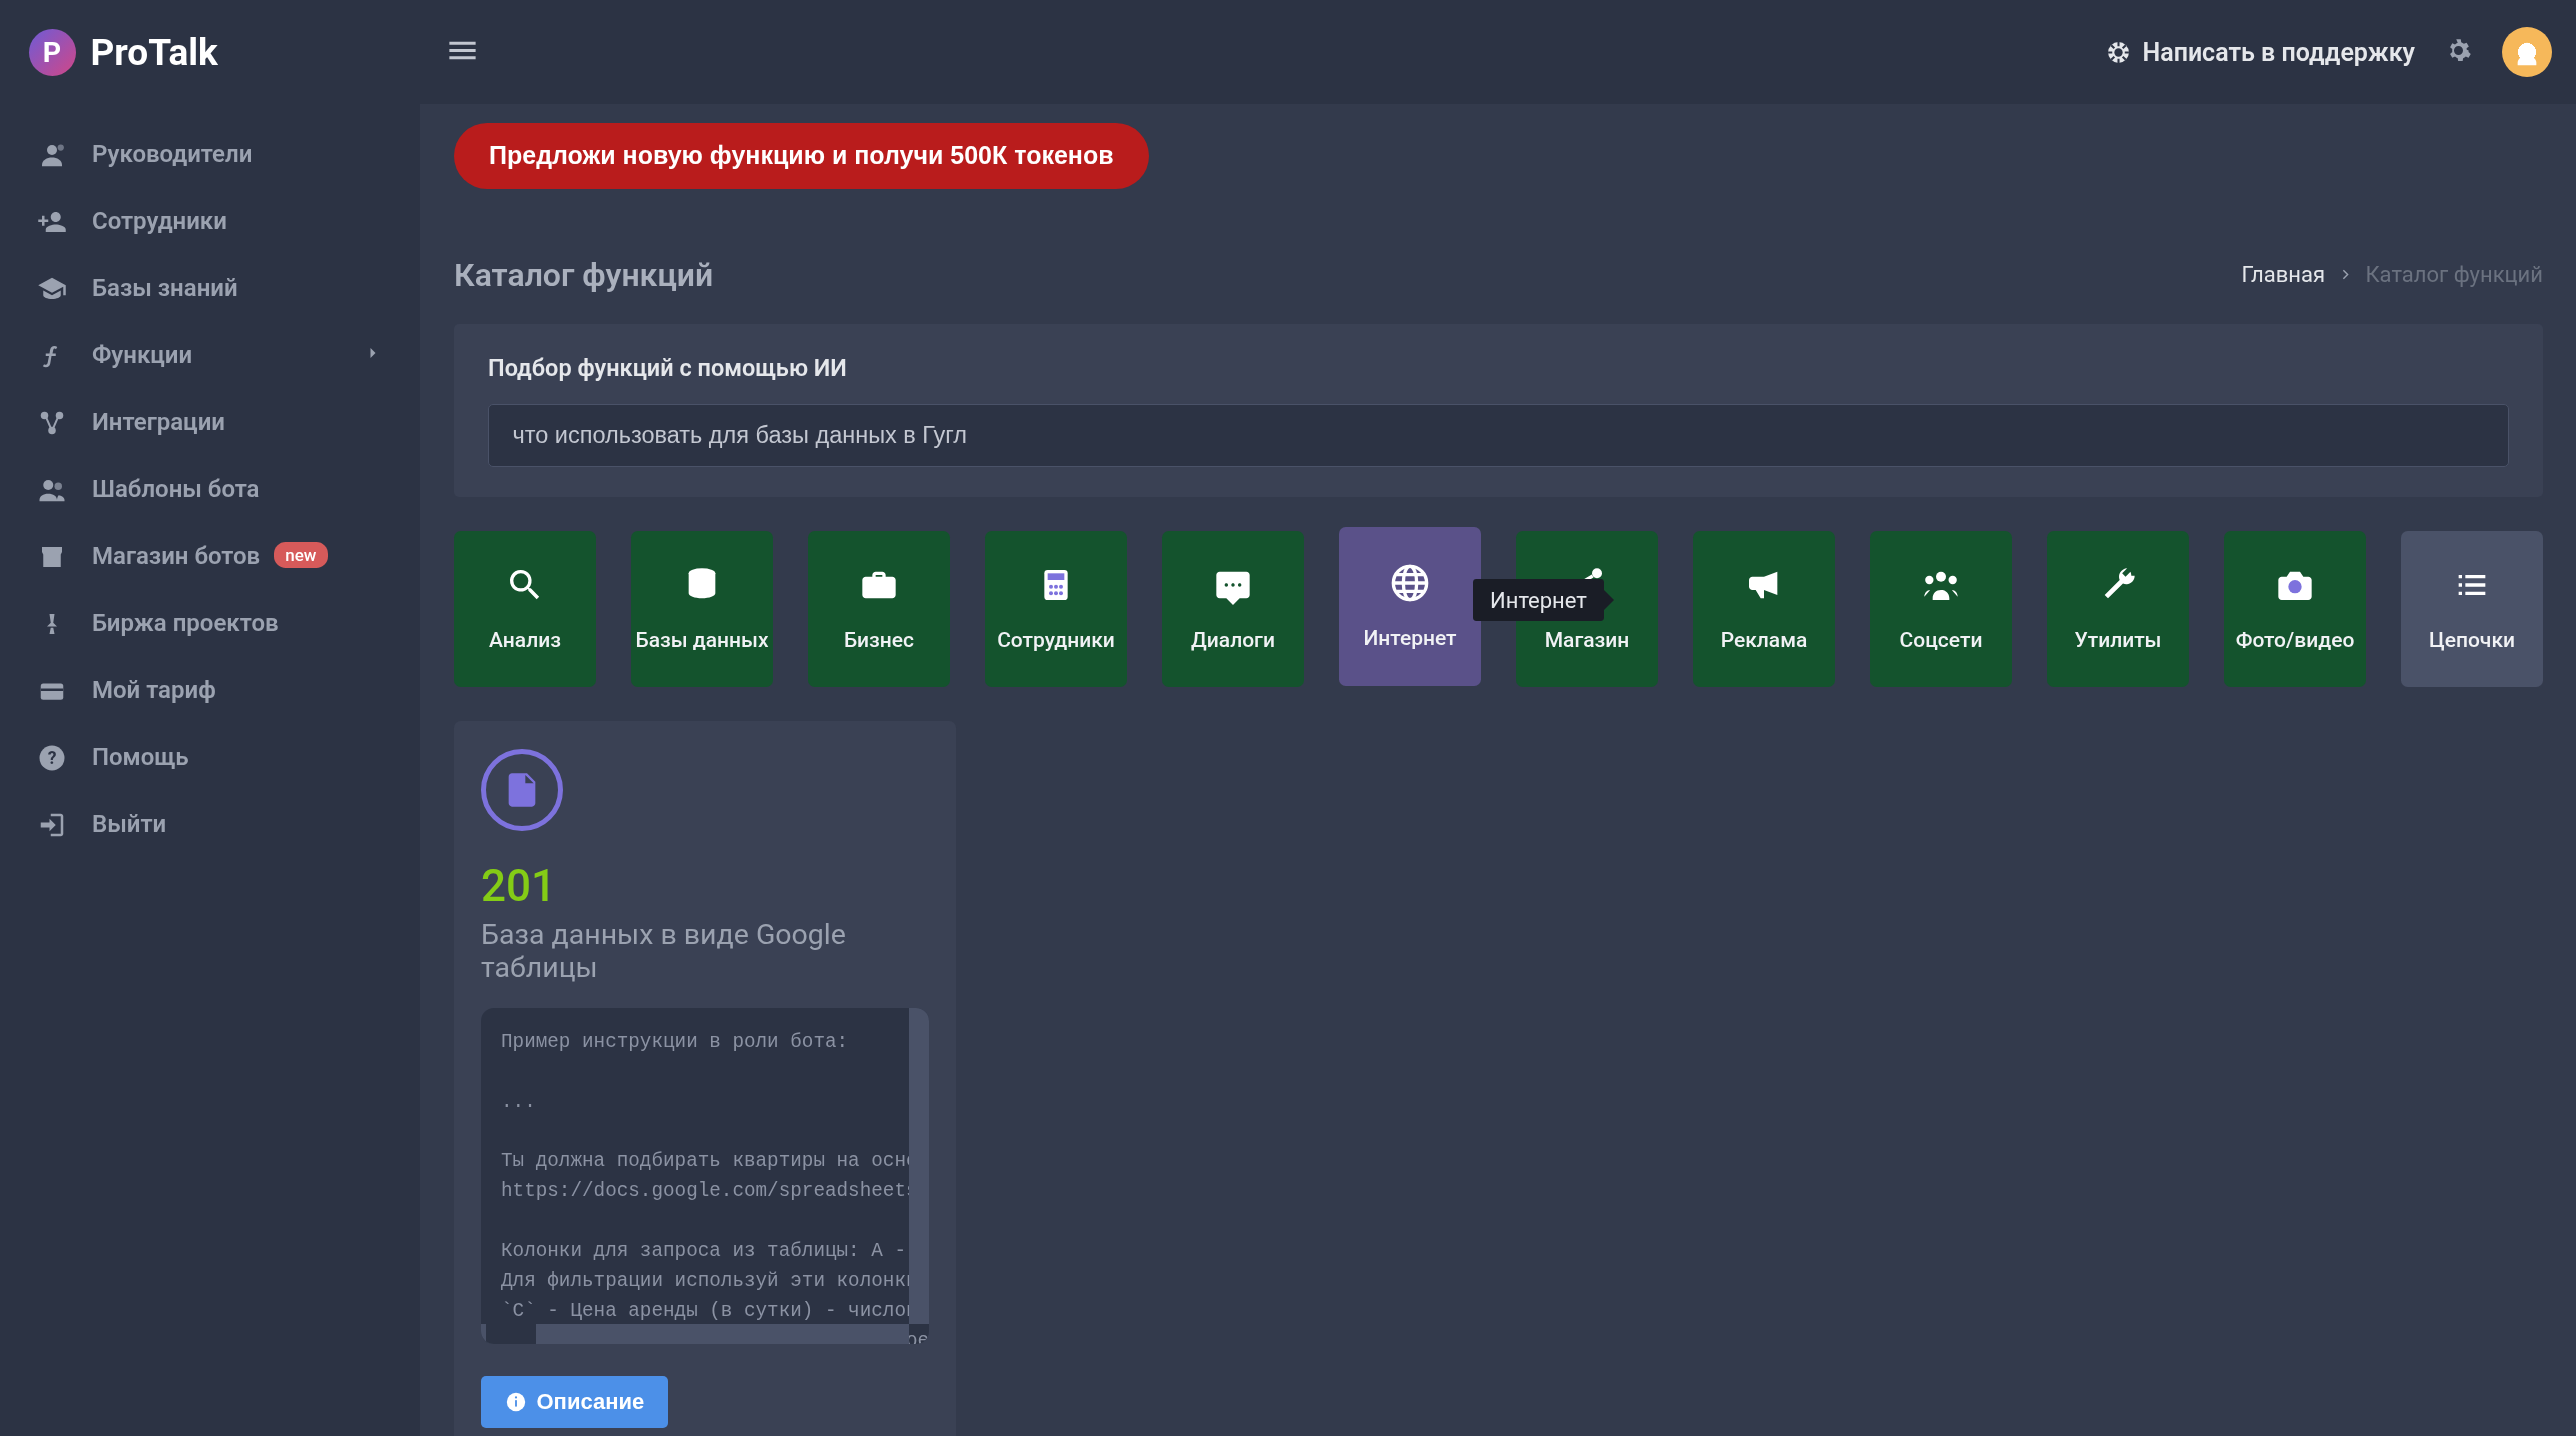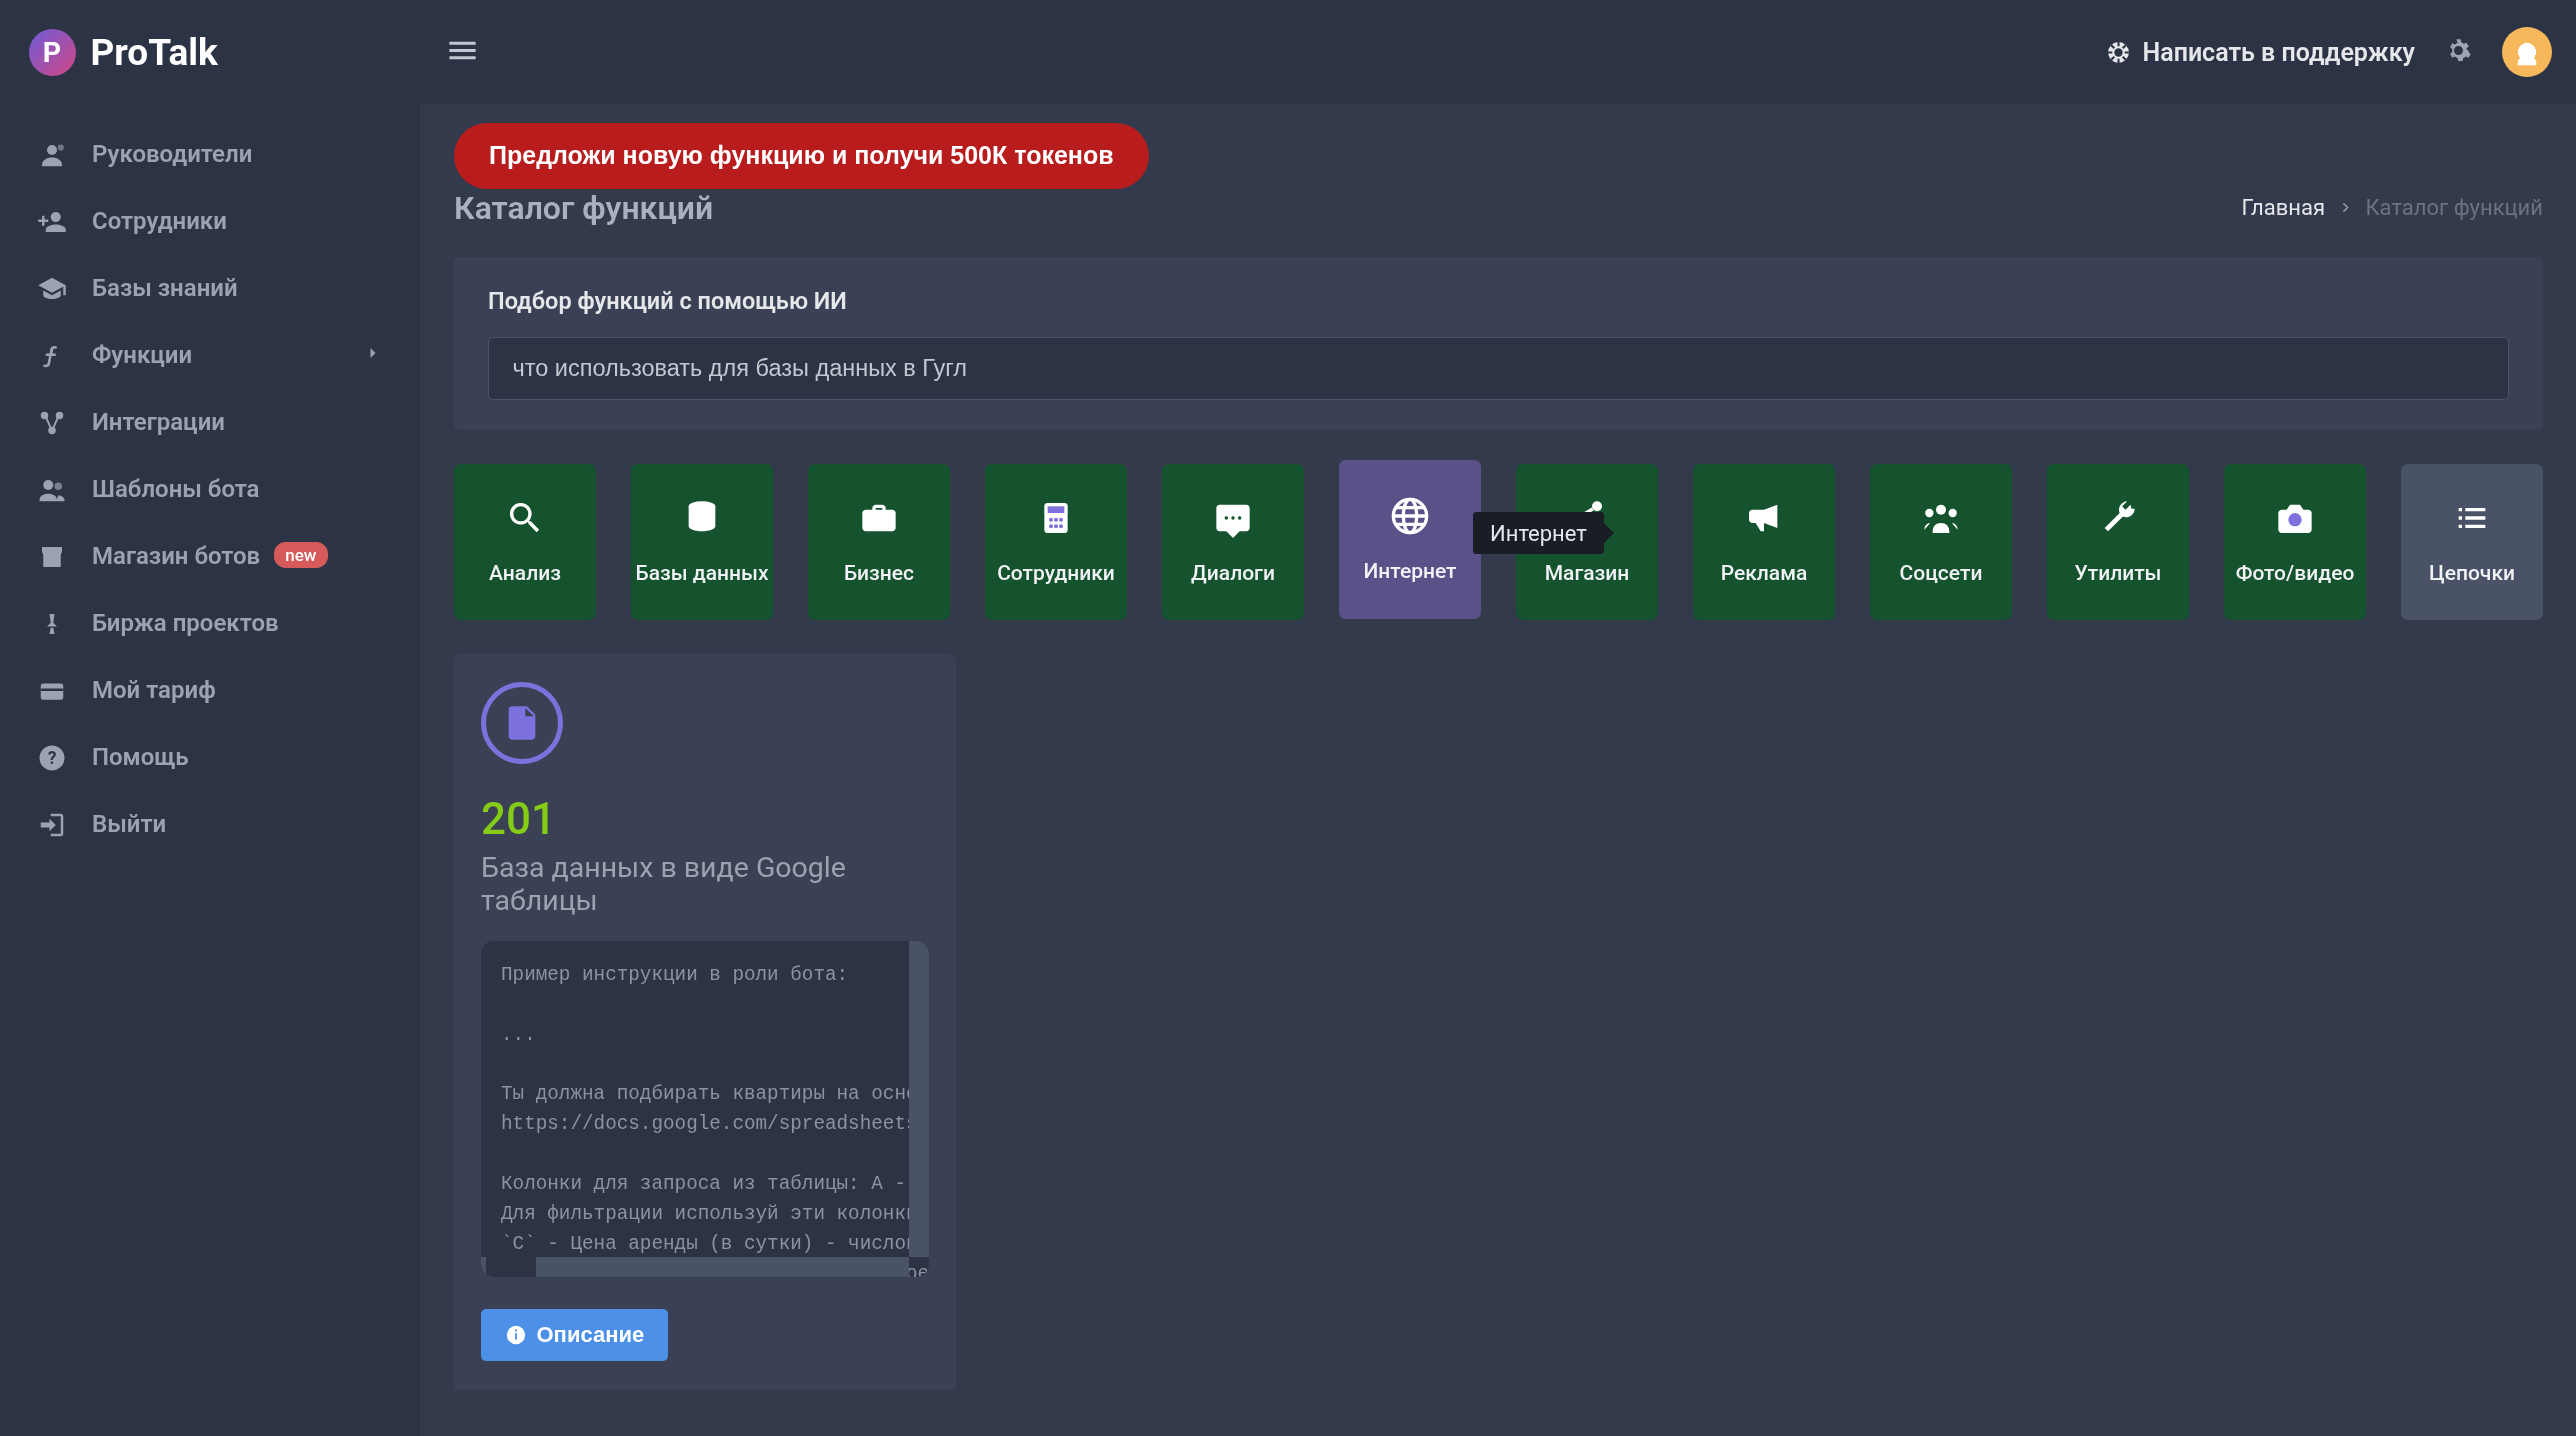--- a/index.html
+++ b/index.html
@@ -118,20 +118,21 @@
   padding: 18.5px 35px;
   border-radius: 34px;
   font-size: 25px;
   font-weight: 600;
   cursor: pointer;
 }
 .page-header {
   display: flex;
   align-items: center;
   justify-content: space-between;
+  margin-top: 67px;
   margin-bottom: 30px;
 }
 .page-title { color: #aab0bd; font-size: 32px; font-weight: 600; }
 .breadcrumb { display: flex; align-items: center; color: #9ba2b0; font-size: 22px; gap: 11.7px; }
 .breadcrumb-link { color: #e5e7eb; cursor: pointer; }
 .breadcrumb-current { color: #6b7280; }
 .breadcrumb svg { width: 17px; height: 17px; fill: #9ba2b0; }
 .search-panel {
   background: #3a4154;
   border-radius: 5px;

